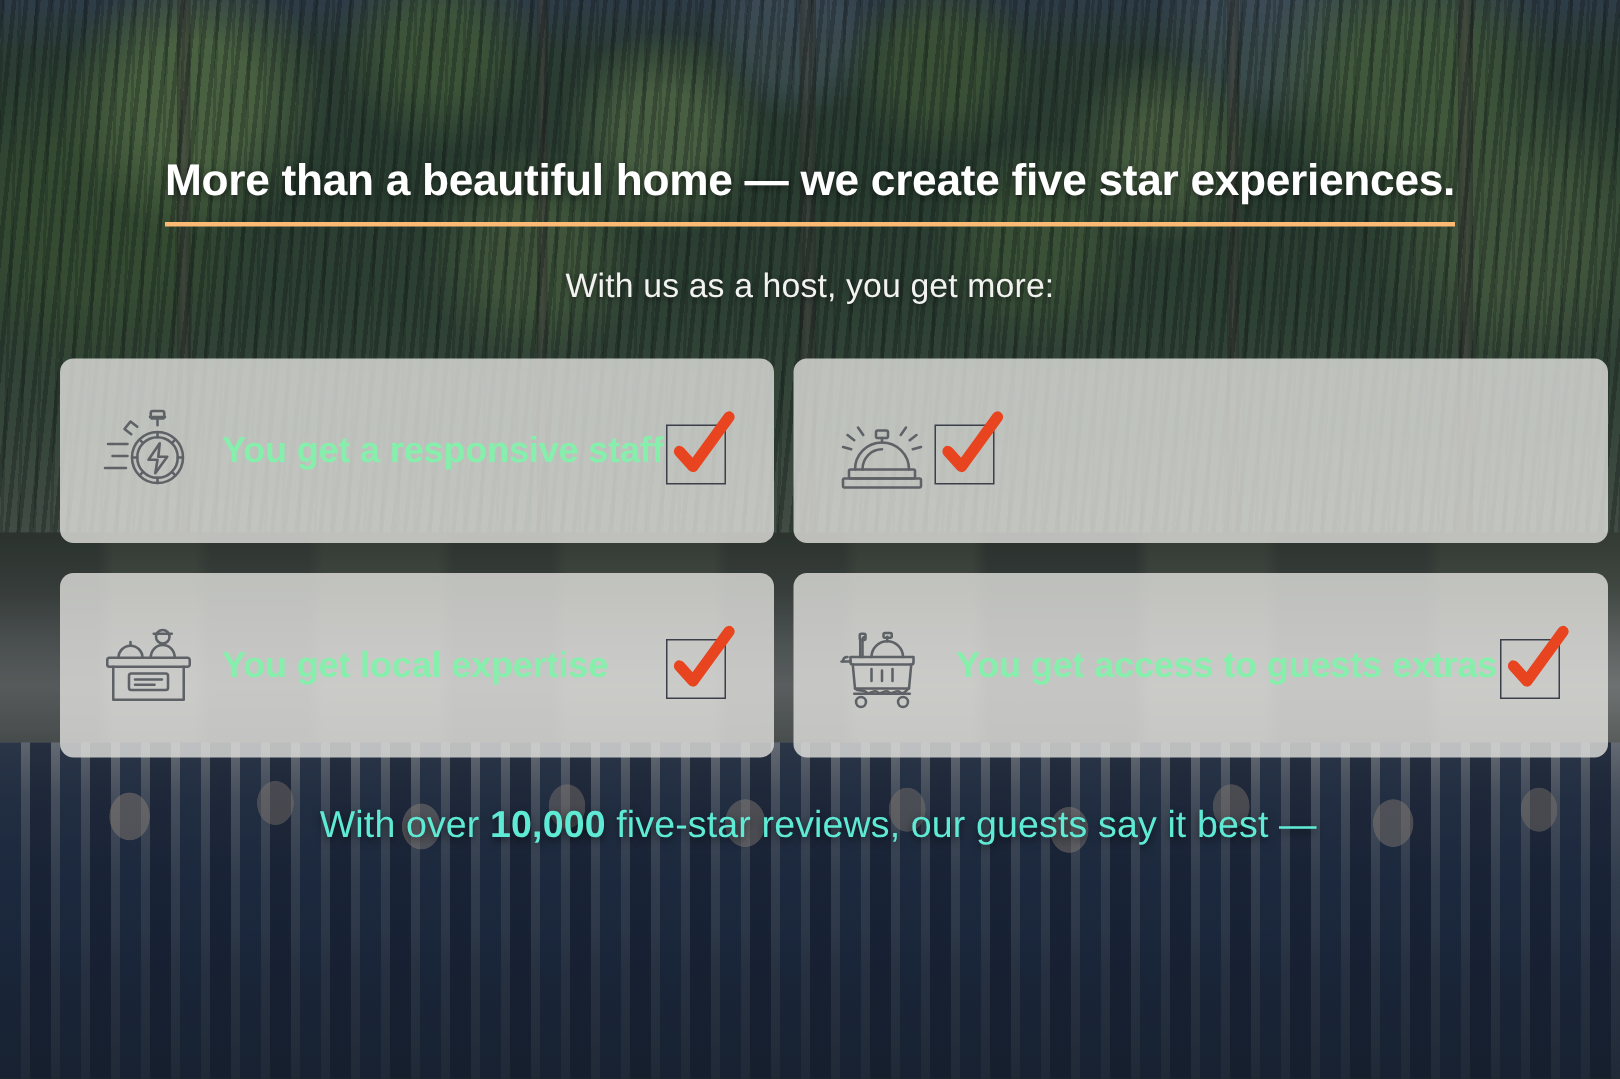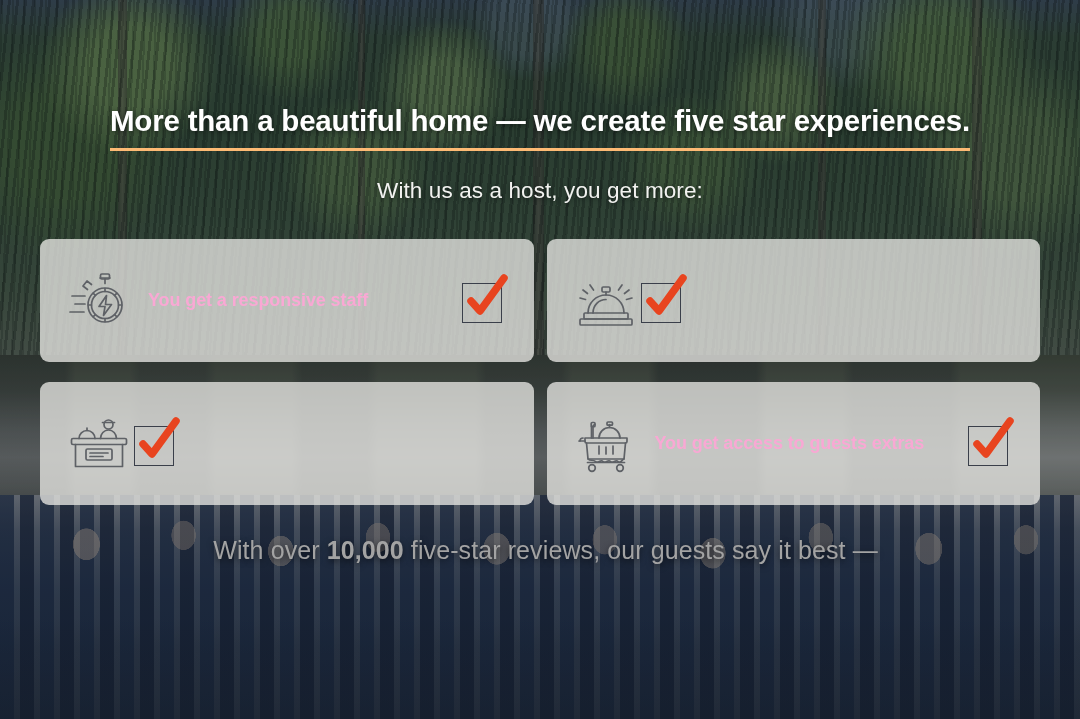--- a/index.html
+++ b/index.html
@@ -116,34 +116,34 @@
   }
   .card {
     position:relative; height:123px; border-radius:9px;
     background:rgba(226,226,223,.80);
     display:flex; align-items:center; padding:0 20px 0 26px;
   }
   .card-icon { width:66px; height:66px; flex:0 0 66px; color:#5e6166; }
   .card-icon svg { display:block; width:100%; height:100%; }
   .card-label {
     flex:1 1 auto; margin-left:16px;
-    font-size:18px; font-weight:700; color:#f9a8d4; letter-spacing:-.1px;
+    font-size:24px; font-weight:700; color:#86efac; letter-spacing:-.1px;
     white-space:nowrap;
   }
   .card-check { position:relative; width:48px; height:48px; flex:0 0 48px; margin-right:6px; }
   .check-box {
     position:absolute; left:2px; top:6px; width:40px; height:40px;
     border:1.6px solid #3a3f4a; background:transparent;
   }
   .check-mark { position:absolute; left:-1px; top:-3px; width:52px; height:52px; }
   .check-mark svg { display:block; width:100%; height:100%; }
 
   .footer-wrap { position:absolute; left:0; top:534px; width:1080px; text-align:center; }
   .footer-line {
-    font-size:25px; font-weight:400; color:#a3a3a3; line-height:1.33;
+    font-size:25px; font-weight:400; color:#5eead4; line-height:1.33;
     letter-spacing:.1px; text-shadow:0 2px 6px rgba(0,0,0,.6);padding-left:11px;
   }
   .footer-line b { font-weight:700; }
 </style>
 </head>
 <body>
 
 <div class="bg">
   <div class="bg-trees">
     <div class="trunk" style="left:118px;top:0;width:9px;height:372px;"></div>
@@ -221,20 +221,21 @@
           <path d="M9.5 33.5v22h47v-22"></path>
           <rect x="20" y="38" width="26" height="11" rx="1.5"></rect>
           <path d="M24 42h18M24 45.5h13"></path>
           <path d="M13 27.5c0-4.4 3.6-8 8-8s8 3.6 8 8"></path>
           <path d="M21 19.5v-2.5"></path>
           <circle cx="42.5" cy="13.5" r="4.5"></circle>
           <path d="M36.5 11.5h12"></path>
           <path d="M34.5 27.5c0-4.7 3.6-8.5 8-8.5s8 3.8 8 8.5"></path>
         </svg>
       </span>
+      <span class="card-label">You get local expertise</span>
       <span class="card-check">
         <span class="check-box"></span>
         <span class="check-mark">
           <svg viewBox="0 0 52 52" fill="none" stroke="#e8441f" stroke-width="7.5" stroke-linecap="round" stroke-linejoin="round">
             <path d="M12 27 l9 10 L45 4"></path>
           </svg>
         </span>
       </span>
     </div>
 

